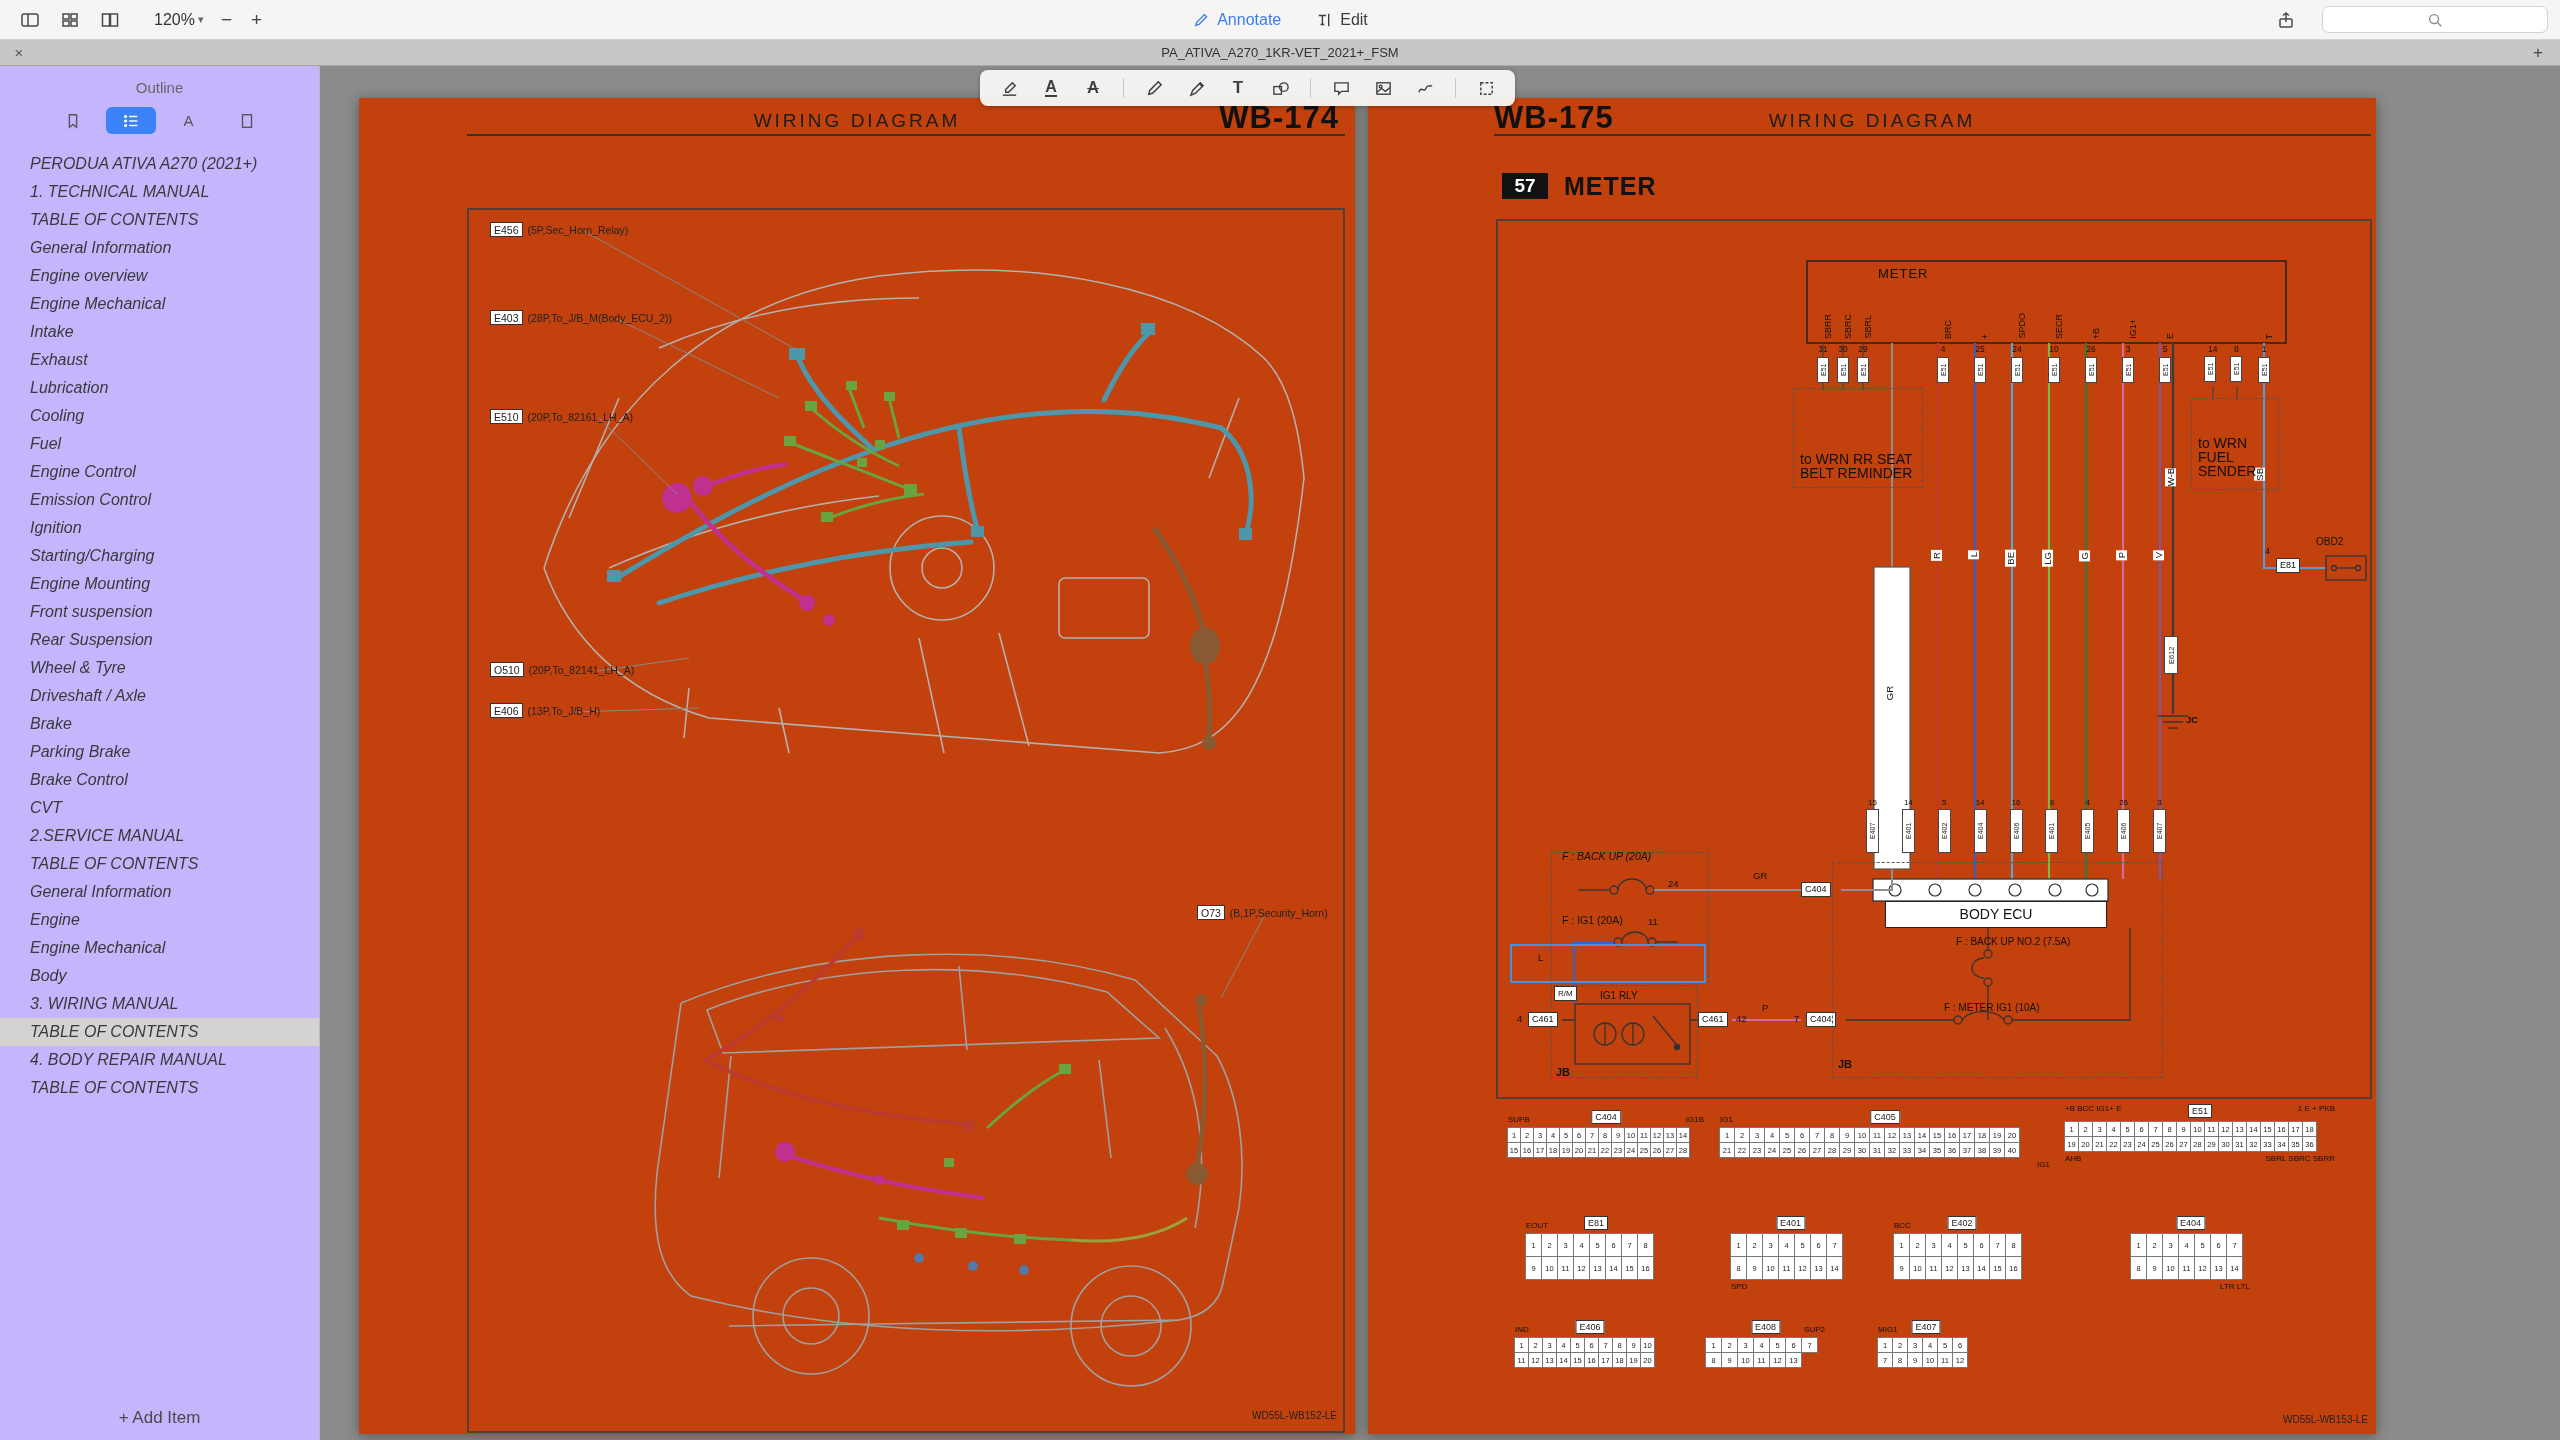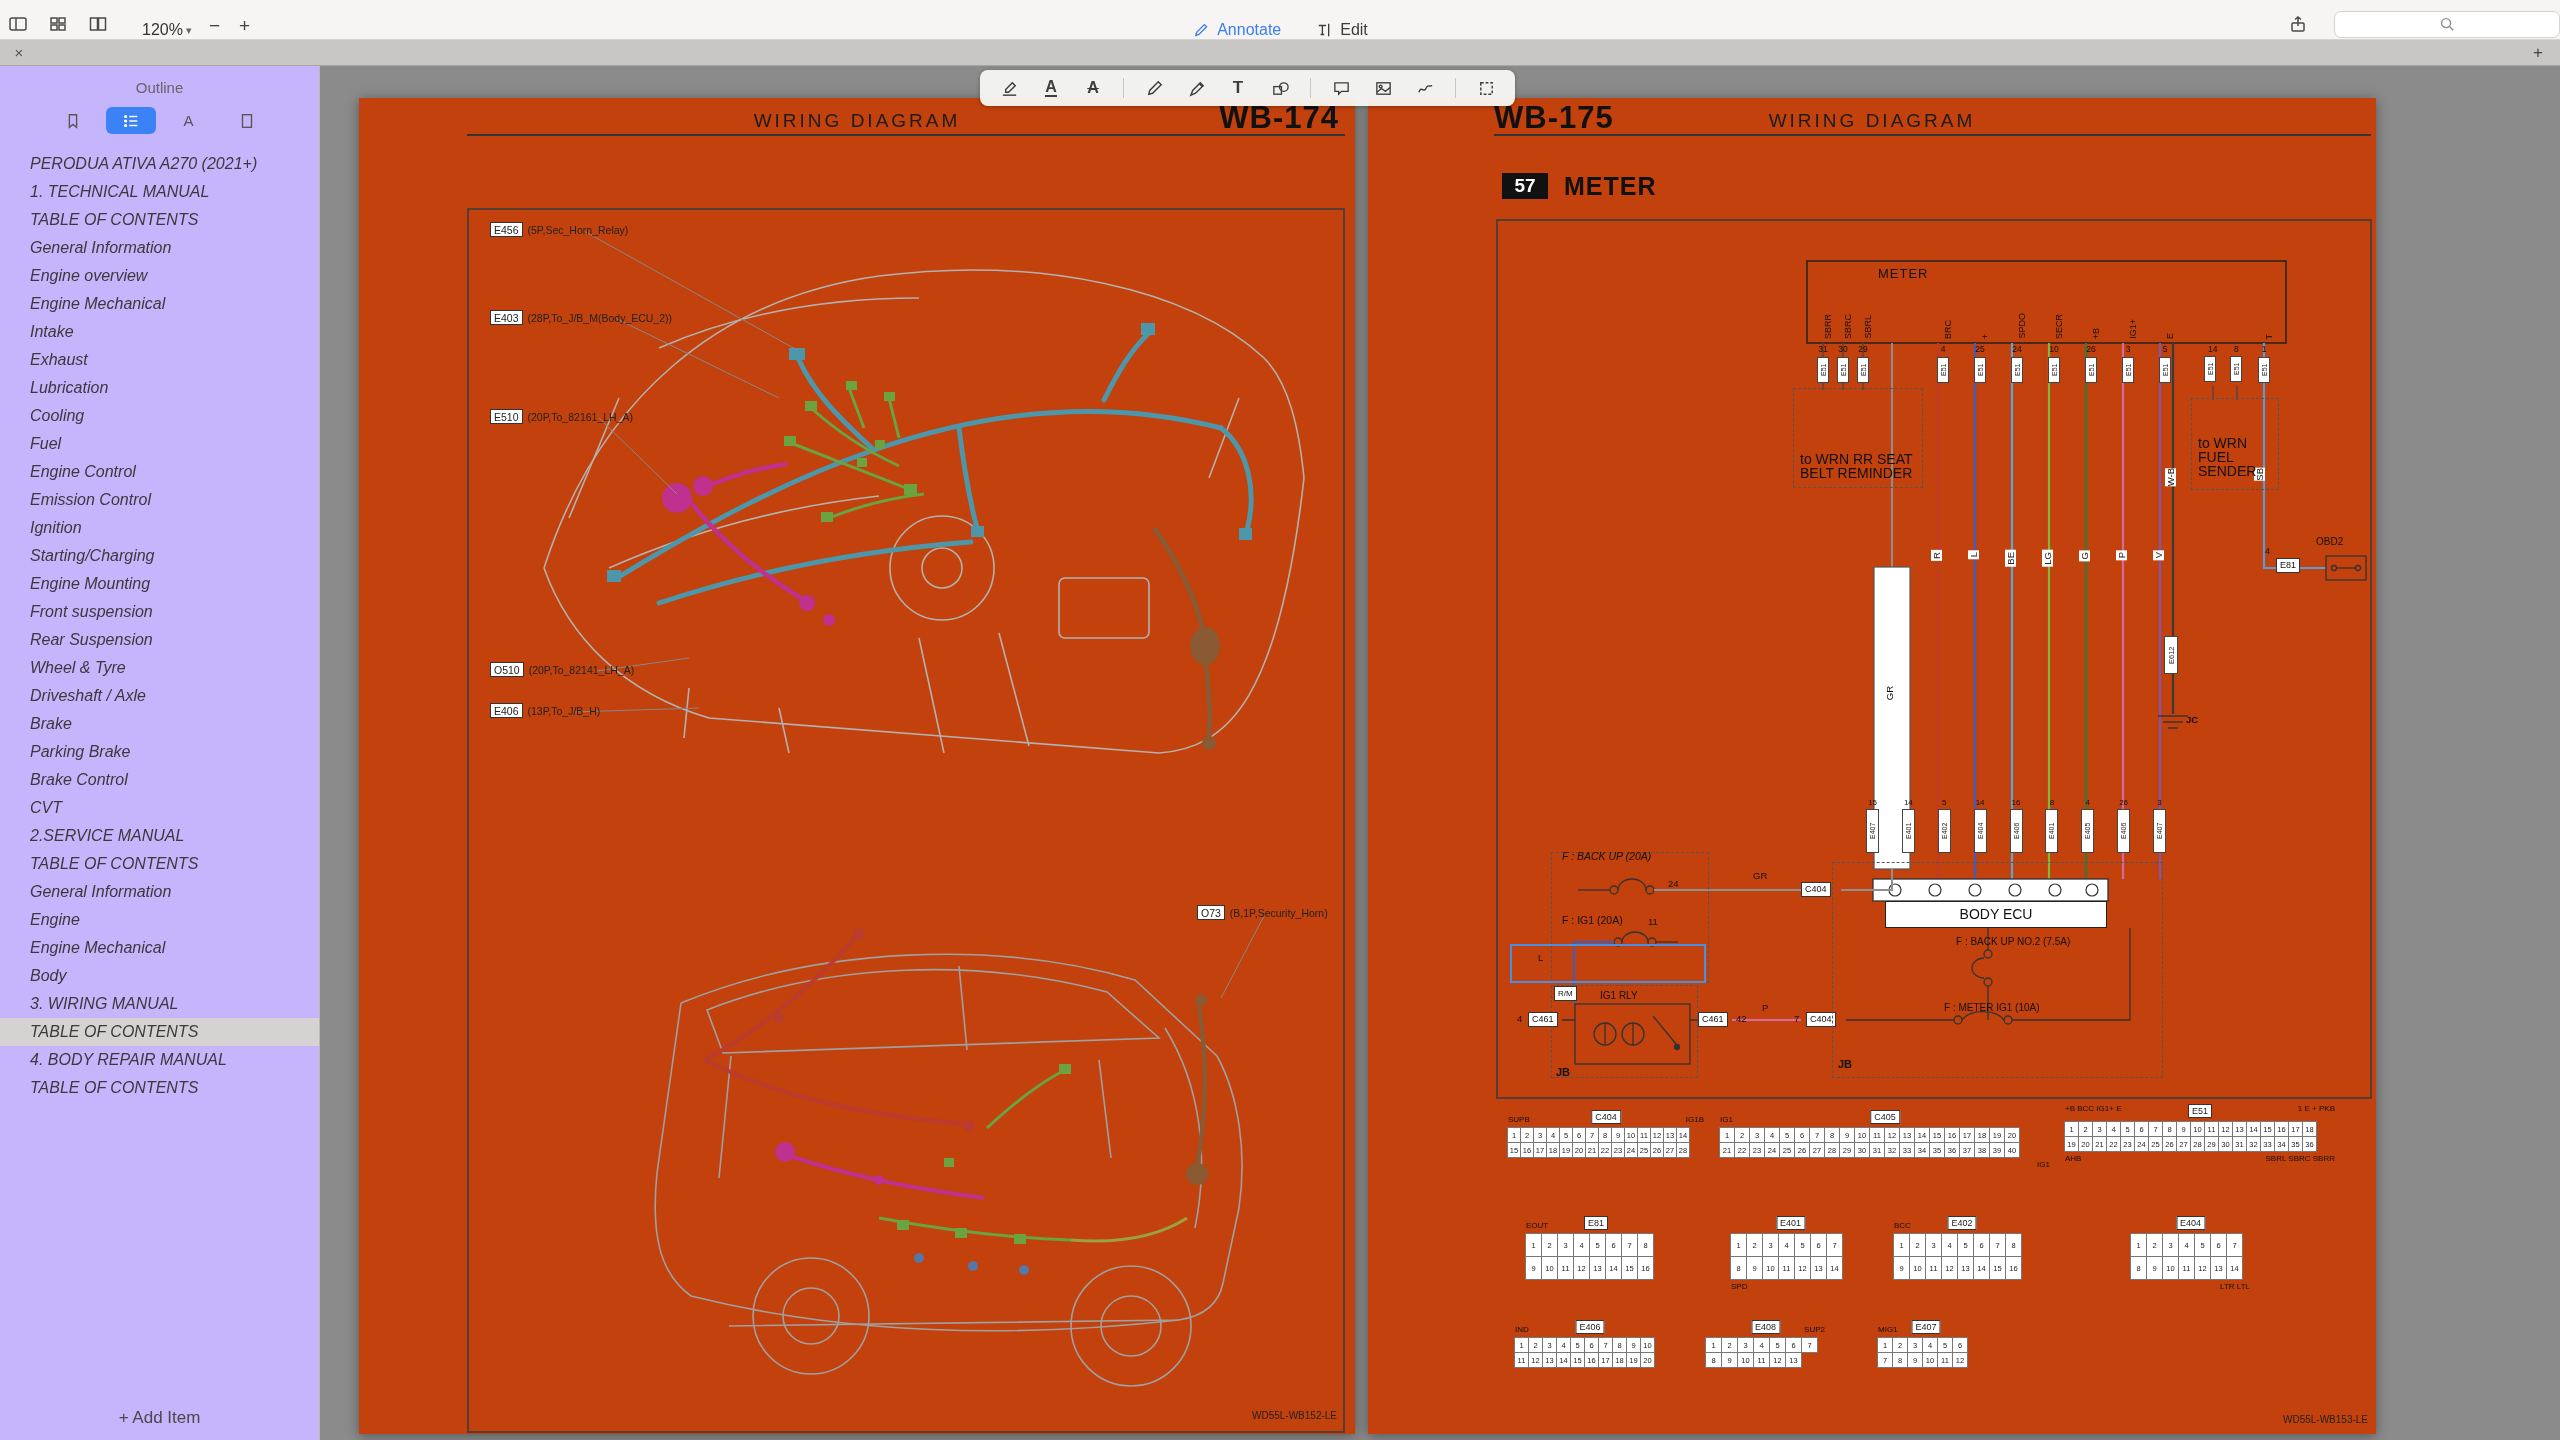--- a/index.html
+++ b/index.html
@@ -1,21 +1,21 @@
 <!DOCTYPE html>
 <html><head>
 <meta charset="utf-8">
 <style>
   * { margin:0; padding:0; box-sizing:border-box; }
   html,body { width:2560px; height:1440px; overflow:hidden; }
   body { font-family:"Liberation Sans", sans-serif; background:#8b8b8b; color:#222; }
 
   
   .toolbar { position:absolute; top:0; left:0; right:0; height:40px; background:#f6f5f3;
-             border-bottom:1px solid #d6d4d2; display:flex; align-items:flex-end; padding:0 0; z-index:50; }
+             border-bottom:1px solid #d6d4d2; display:flex; align-items:center; padding:0 12px; z-index:50; }
   .tb-group { display:flex; align-items:center; gap:4px; }
   .icon-btn { width:36px; height:30px; display:flex; align-items:center; justify-content:center;
               color:#4a4a4a; border-radius:5px; }
   .zoom-group { display:flex; align-items:center; gap:3px; margin-left:26px; font-size:16px; color:#333; }
   .zoom-caret { font-size:11px; color:#666; }
   .zoom-btn { width:26px; height:26px; display:flex; align-items:center; justify-content:center;
               font-size:19px; color:#444; }
   .center-modes { position:absolute; left:50%; transform:translateX(-50%); display:flex; gap:34px; align-items:center; }
   .mode { display:flex; align-items:center; gap:7px; font-size:16px; }
   .mode-annotate { color:#3b7cf5; }
@@ -213,20 +213,21 @@
       <svg class="ic" width="18" height="18" viewBox="0 0 20 20" fill="none" stroke="currentColor" stroke-width="1.6">
           <circle cx="9" cy="9" r="5"></circle>
           <line x1="13" y1="13" x2="17" y2="17"></line>
         </svg>
     </div>
   </div>
 </div>
 
 <div class="tabbar">
   <span class="tab-close">×</span>
+  <span class="tab-title">PA_ATIVA_A270_1KR-VET_2021+_FSM</span>
   <span class="tab-add">+</span>
 </div>
 
 <aside class="sidebar">
   <div class="sidebar-title">Outline</div>
   <div class="seg">
     <div class="seg-btn">
       <svg class="ic" width="18" height="18" viewBox="0 0 20 20" fill="none" stroke="currentColor" stroke-width="1.5">
           <path d="M6,3 h8 v14 l-4,-3.2 -4,3.2 z"></path>
         </svg>

